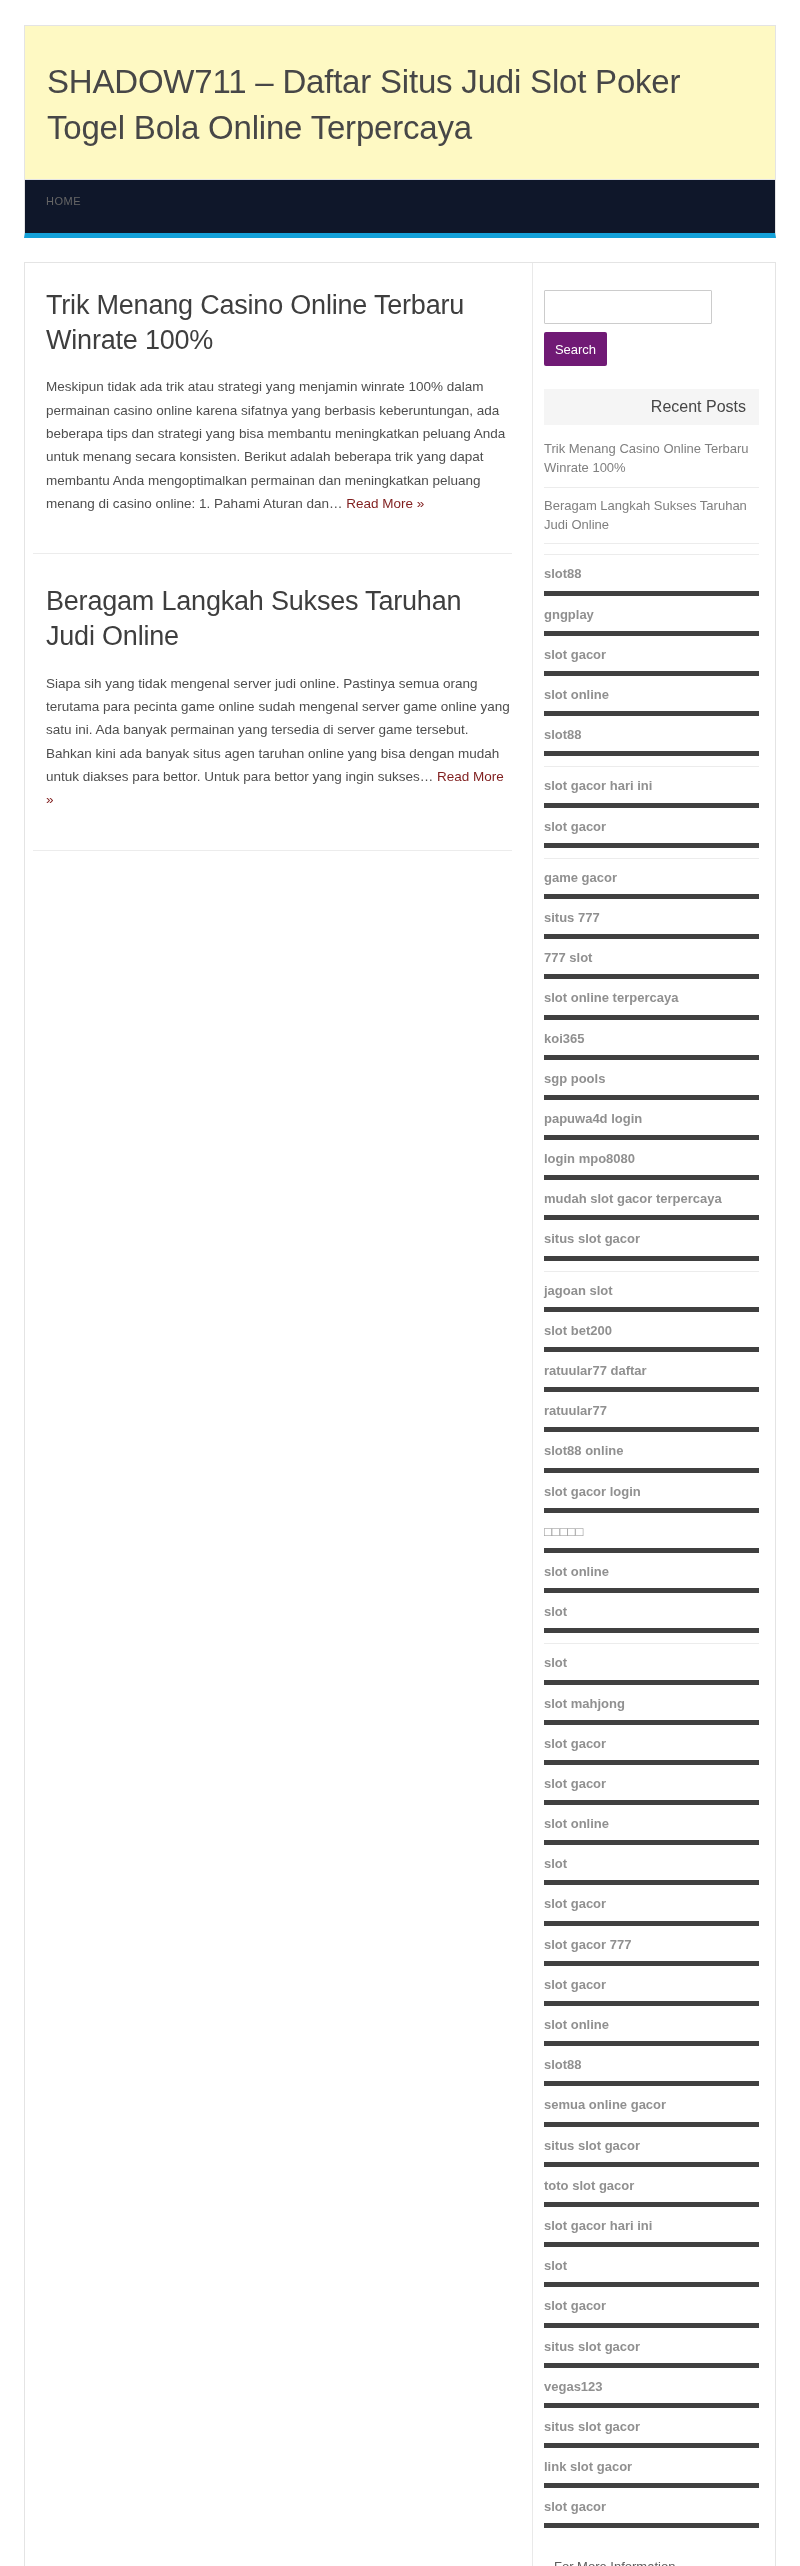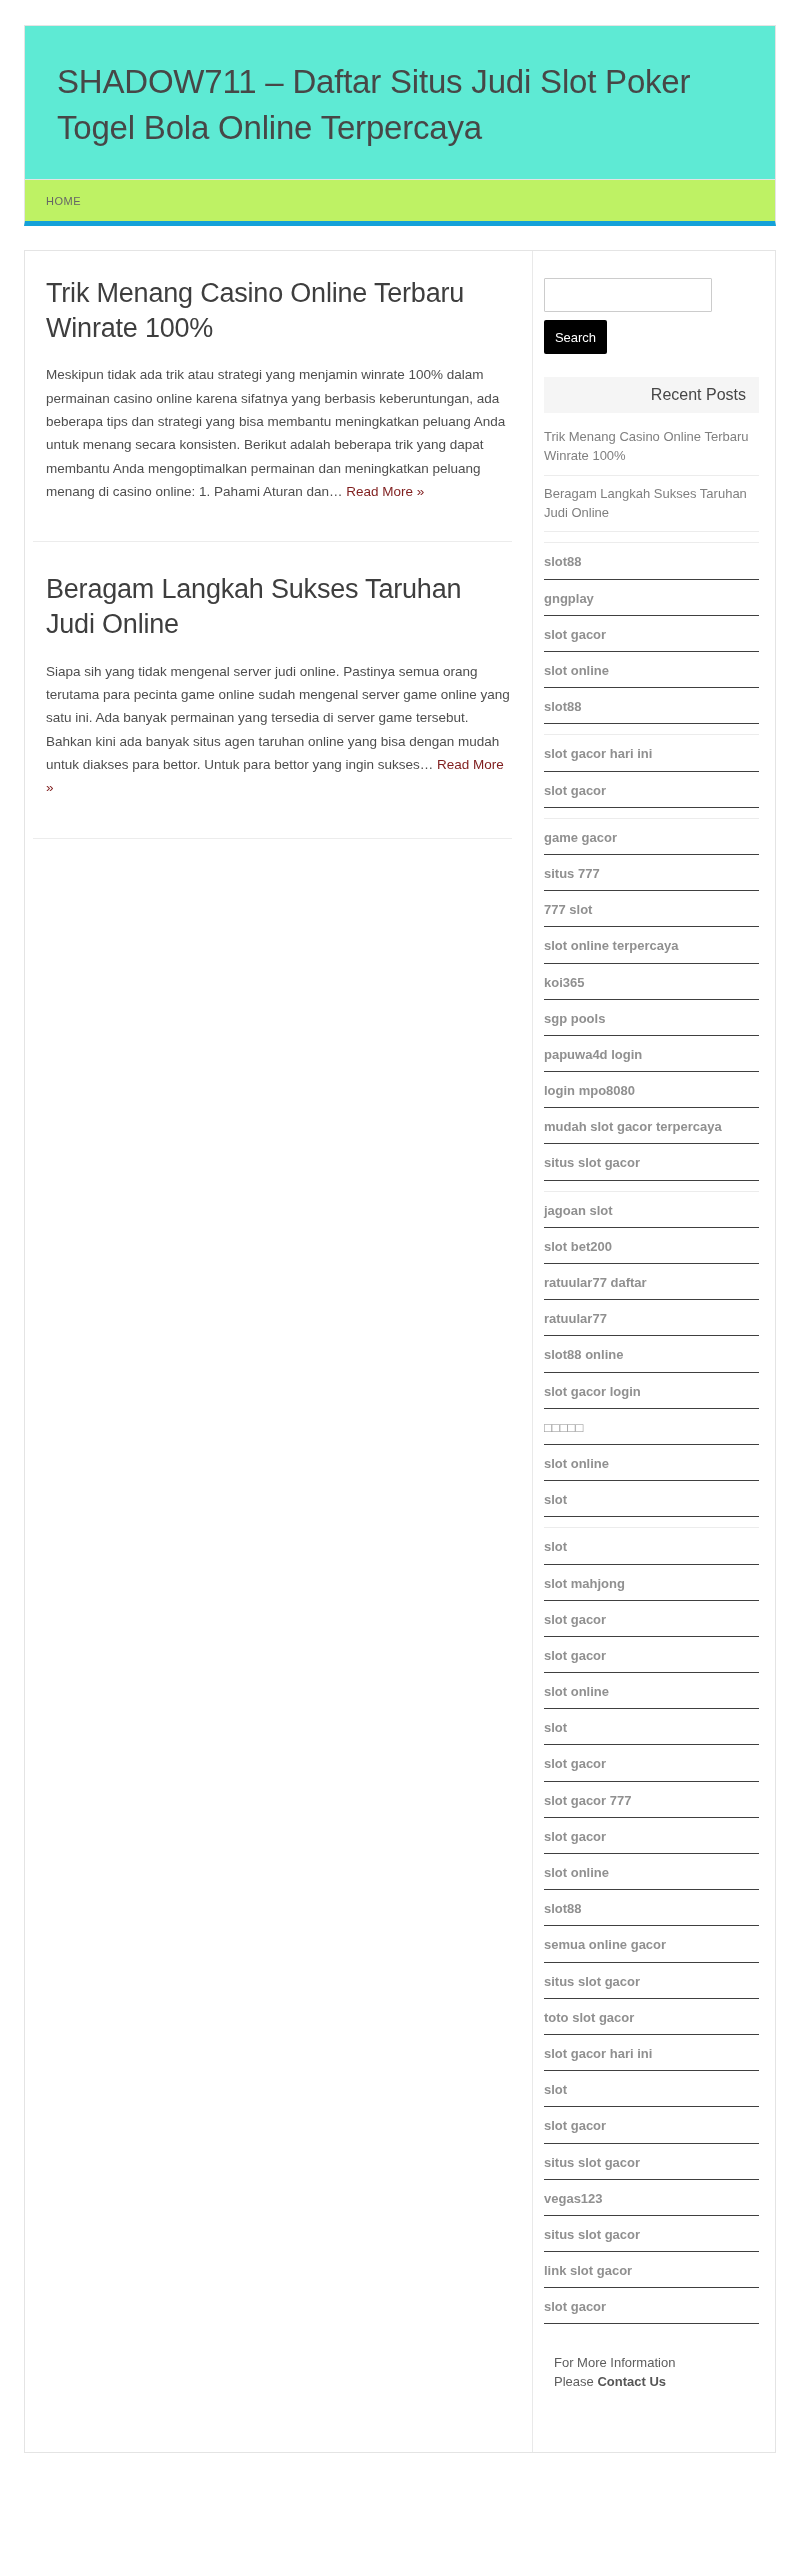--- a/index.html
+++ b/index.html
@@ -9,42 +9,42 @@
     font-family: "Liberation Sans", "DejaVu Sans", sans-serif;
     -webkit-font-smoothing: antialiased;
   }
   a { text-decoration: none; }
   ul { list-style: none; }
 
   .site { width: 752px; margin: 12px auto 0; }
 
   
   .site-header {
-    background: #5eead4;
+    background: #fef9c3;
     border: 1px solid #e4e4e4;
     border-bottom: none;
-    padding: 33px 22px 29px 32px;
+    padding: 33px 22px 29px 22px;
     margin-top: 25px;
   }
   .site-title {
     font-size: 33px;
     font-weight: 400;
     color: #474747;
     line-height: 1.38;
     max-width: 650px;
     letter-spacing: -0.2px;
     display: block;
   }
 
   
   .main-nav {
-    background: #bef264;
+    background: #0f172a;
     border: 1px solid #e4e4e4;
     border-bottom: 5px solid #14a1d9;
-    height: 47px;
+    height: 59px;
   }
   .nav-item {
     display: inline-block;
     padding-left: 21px;
     line-height: 42px;
     font-size: 11px;
     letter-spacing: 0.5px;
     color: #666666;
   }
 
@@ -98,21 +98,21 @@
     background: #fff;
     padding: 0 8px;
     font-size: 13px;
     color: #444;
     outline: none;
   }
   .search-btn {
     margin-top: 8px;
     width: 63px;
     height: 34px;
-    background: #000000;
+    background: #701a75;
     border: none;
     border-radius: 2px;
     color: #ffffff;
     font-size: 13px;
     font-family: "Liberation Sans", "DejaVu Sans", sans-serif;
     cursor: pointer;
   }
   .widget-recent { margin-top: 23px; }
   .widget-title {
     background: #f5f5f5;
@@ -130,21 +130,21 @@
     line-height: 1.45;
   }
   .recent-list a { color: #7f7f7f; }
 
   .link-group {
     margin-top: 10px;
     border-top: 1px solid #ececec;
   }
   .link-group li {
     padding: 8px 0;
-    border-bottom: 1px solid #404040;
+    border-bottom: 5px solid #404040;
     line-height: 1.2;
   }
   .link-group a {
     font-size: 13px;
     font-weight: 700;
     color: #909090;
   }
 
   .widget-info {
     margin-top: 30px;

